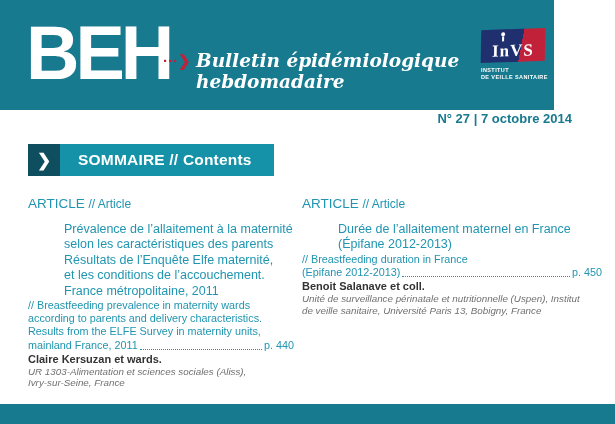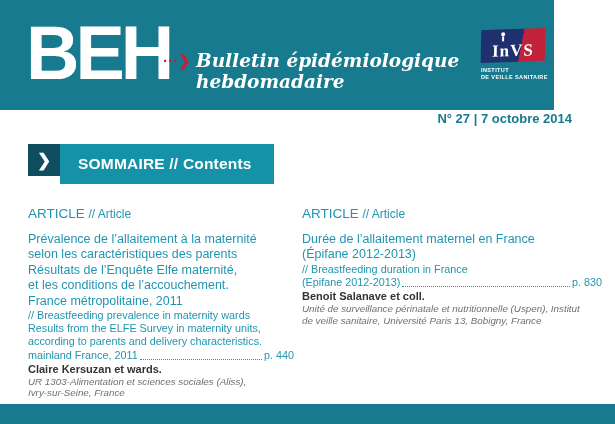--- a/index.html
+++ b/index.html
@@ -118,53 +118,54 @@
     width: 32px; height: 32px;
     background: #0f4e5e;
     color: #ffffff;
     display: flex;
     align-items: center;
     justify-content: center;
     font-size: 17px;
     font-weight: bold;
   }
   .sommaire-bar {
-    height: 40px;
+    height: 32px;
     background: #1592a8;
     color: #ffffff;
     display: flex;
     align-items: center;
     padding: 0 22px 0 18px;
     font-size: 15.5px;
     font-weight: bold;
     letter-spacing: 0.2px;
   }
 
   
   .column {
     position: absolute;
-    top: 206px;
+    top: 196px;
   }
   .col-left  { left: 28px;  width: 266px; }
   .col-right { left: 302px; width: 300px; }
 
   .section-heading {
     color: #2095b1;
     font-size: 13px;
     margin-bottom: 11px;
     white-space: nowrap;
   }
   .section-heading .fr { font-size: 13.5px; }
   .section-heading .en { font-size: 12px; }
 
   .title-line {
     color: #2095b1;
     font-size: 12.5px;
     line-height: 15.4px;
     white-space: nowrap;
+    margin-left: 36px;
   }
   .subtitle-line {
     color: #2095b1;
     font-size: 10.8px;
     line-height: 13.2px;
     white-space: nowrap;
   }
   .leader-row {
     display: flex;
     align-items: flex-end;
@@ -235,22 +236,22 @@
     <div class="section-heading">
       <span class="fr">ARTICLE</span>
       <span class="en">// Article</span>
     </div>
     <div class="title-line">Prévalence de l’allaitement à la maternité</div>
     <div class="title-line">selon les caractéristiques des parents</div>
     <div class="title-line">Résultats de l’Enquête Elfe maternité,</div>
     <div class="title-line">et les conditions de l’accouchement.</div>
     <div class="title-line">France métropolitaine, 2011</div>
     <div class="subtitle-line">// Breastfeeding prevalence in maternity wards</div>
+    <div class="subtitle-line">according to parents and delivery characteristics.</div>
     <div class="subtitle-line">Results from the ELFE Survey in maternity units,</div>
-    <div class="subtitle-line">according to parents and delivery characteristics.</div>
     <div class="leader-row">
       <span>mainland France, 2011</span>
       <span class="leader-dots"></span>
       <span>p. 440</span>
     </div>
     <div class="author-name">Claire Kersuzan et wards.</div>
     <div class="affiliation-line">UR 1303-Alimentation et sciences sociales (Aliss),</div>
     <div class="affiliation-line">Ivry-sur-Seine, France</div>
   </div>
 
@@ -258,21 +259,21 @@
     <div class="section-heading">
       <span class="fr">ARTICLE</span>
       <span class="en">// Article</span>
     </div>
     <div class="title-line">Durée de l’allaitement maternel en France</div>
     <div class="title-line">(Épifane 2012-2013)</div>
     <div class="subtitle-line">// Breastfeeding duration in France</div>
     <div class="leader-row">
       <span>(Epifane 2012-2013)</span>
       <span class="leader-dots"></span>
-      <span>p. 830</span>
+      <span>p. 450</span>
     </div>
     <div class="author-name">Benoit Salanave et coll.</div>
     <div class="affiliation-line">Unité de surveillance périnatale et nutritionnelle (Uspen), Institut</div>
     <div class="affiliation-line">de veille sanitaire, Université Paris 13, Bobigny, France</div>
   </div>
 
   <div class="footer-band"></div>
 
 </div>
 

